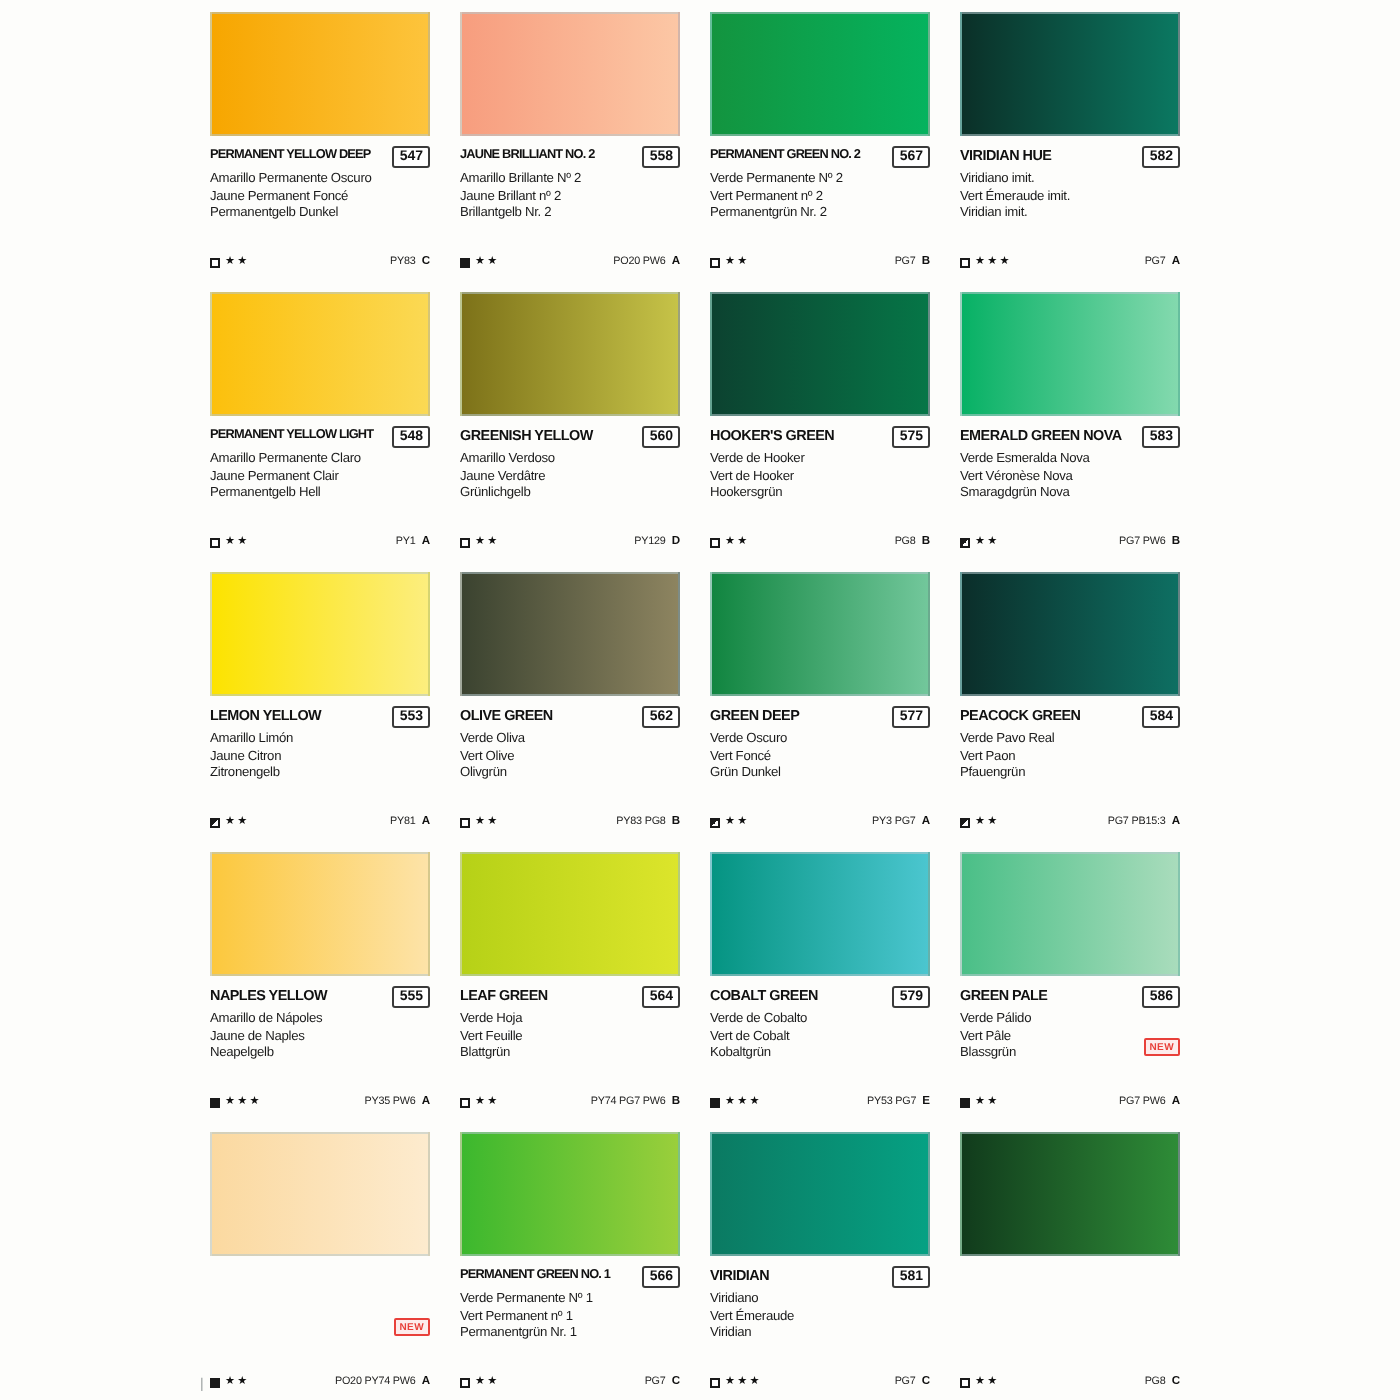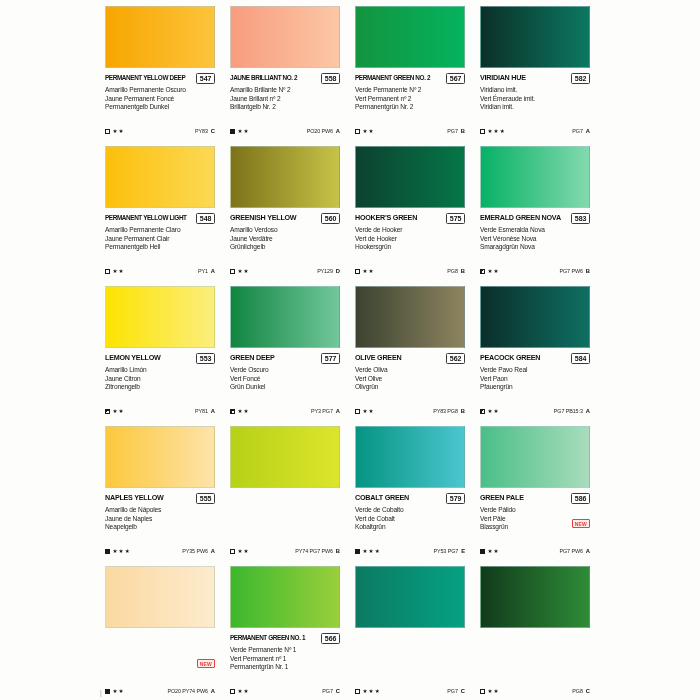--- a/index.html
+++ b/index.html
@@ -347,20 +347,44 @@
             <span class="opq half"></span>
             <span class="stars">★★</span>
           </div>
           <div class="pigwrap">
             <span class="pig">PY81</span>
             <span class="series">A</span>
           </div>
         </div>
       </div>
       <div class="cell">
+        <div class="swatch" style="background: linear-gradient(90deg, rgb(59, 67, 48) 0%, rgb(141, 132, 96) 100%);"></div>
+        <div class="info">
+          <div class="titlerow">
+            <div class="pname">OLIVE GREEN</div>
+            <div class="code">562</div>
+          </div>
+          <div class="names">
+            <div>Verde Oliva</div>
+            <div>Vert Olive</div>
+            <div>Olivgrün</div>
+          </div>
+        </div>
+        <div class="footrow">
+          <div class="ratings">
+            <span class="opq"></span>
+            <span class="stars">★★</span>
+          </div>
+          <div class="pigwrap">
+            <span class="pig">PY83 PG8</span>
+            <span class="series">B</span>
+          </div>
+        </div>
+      </div>
+      <div class="cell">
         <div class="swatch" style="background: linear-gradient(90deg, rgb(17, 133, 64) 0%, rgb(114, 199, 155) 100%);"></div>
         <div class="info">
           <div class="titlerow">
             <div class="pname">GREEN DEEP</div>
             <div class="code">577</div>
           </div>
           <div class="names">
             <div>Verde Oscuro</div>
             <div>Vert Foncé</div>
             <div>Grün Dunkel</div>
@@ -371,44 +395,20 @@
             <span class="opq half"></span>
             <span class="stars">★★</span>
           </div>
           <div class="pigwrap">
             <span class="pig">PY3 PG7</span>
             <span class="series">A</span>
           </div>
         </div>
       </div>
       <div class="cell">
-        <div class="swatch" style="background: linear-gradient(90deg, rgb(59, 67, 48) 0%, rgb(141, 132, 96) 100%);"></div>
-        <div class="info">
-          <div class="titlerow">
-            <div class="pname">OLIVE GREEN</div>
-            <div class="code">562</div>
-          </div>
-          <div class="names">
-            <div>Verde Oliva</div>
-            <div>Vert Olive</div>
-            <div>Olivgrün</div>
-          </div>
-        </div>
-        <div class="footrow">
-          <div class="ratings">
-            <span class="opq"></span>
-            <span class="stars">★★</span>
-          </div>
-          <div class="pigwrap">
-            <span class="pig">PY83 PG8</span>
-            <span class="series">B</span>
-          </div>
-        </div>
-      </div>
-      <div class="cell">
         <div class="swatch" style="background: linear-gradient(90deg, rgb(11, 46, 42) 0%, rgb(14, 111, 98) 100%);"></div>
         <div class="info">
           <div class="titlerow">
             <div class="pname">PEACOCK GREEN</div>
             <div class="code">584</div>
           </div>
           <div class="names">
             <div>Verde Pavo Real</div>
             <div>Vert Paon</div>
             <div>Pfauengrün</div>
@@ -444,20 +444,31 @@
             <span class="stars">★★★</span>
           </div>
           <div class="pigwrap">
             <span class="pig">PY35 PW6</span>
             <span class="series">A</span>
           </div>
         </div>
       </div>
       <div class="cell">
         <div class="swatch" style="background: linear-gradient(90deg, rgb(182, 209, 23) 0%, rgb(220, 229, 43) 100%);"></div>
+        <div class="info">
+          <div class="titlerow">
+            <div class="pname">LEAF GREEN</div>
+            <div class="code">564</div>
+          </div>
+          <div class="names">
+            <div>Verde Hoja</div>
+            <div>Vert Feuille</div>
+            <div>Blattgrün</div>
+          </div>
+        </div>
         <div class="footrow">
           <div class="ratings">
             <span class="opq"></span>
             <span class="stars">★★</span>
           </div>
           <div class="pigwrap">
             <span class="pig">PY74 PG7 PW6</span>
             <span class="series">B</span>
           </div>
         </div>
@@ -544,20 +555,31 @@
             <span class="stars">★★</span>
           </div>
           <div class="pigwrap">
             <span class="pig">PG7</span>
             <span class="series">C</span>
           </div>
         </div>
       </div>
       <div class="cell">
         <div class="swatch" style="background: linear-gradient(90deg, rgb(11, 122, 98) 0%, rgb(6, 161, 131) 100%);"></div>
+        <div class="info">
+          <div class="titlerow">
+            <div class="pname">VIRIDIAN</div>
+            <div class="code">581</div>
+          </div>
+          <div class="names">
+            <div>Viridiano</div>
+            <div>Vert Émeraude</div>
+            <div>Viridian</div>
+          </div>
+        </div>
         <div class="footrow">
           <div class="ratings">
             <span class="opq"></span>
             <span class="stars">★★★</span>
           </div>
           <div class="pigwrap">
             <span class="pig">PG7</span>
             <span class="series">C</span>
           </div>
         </div>

